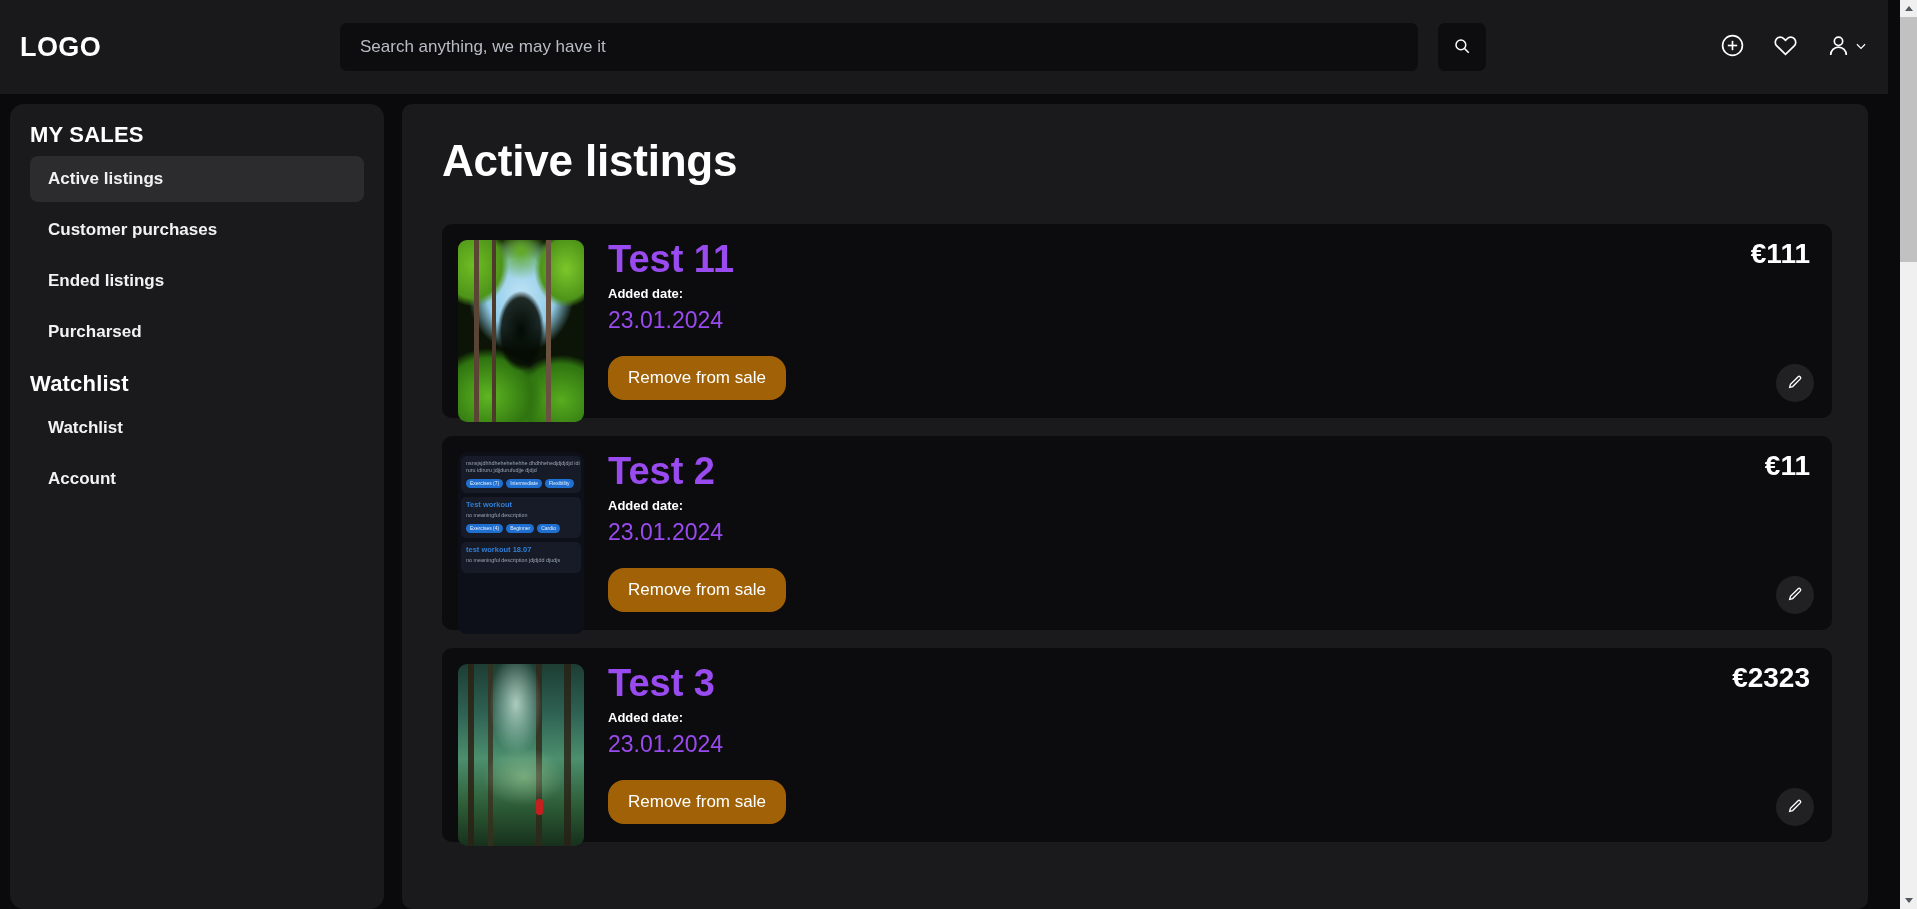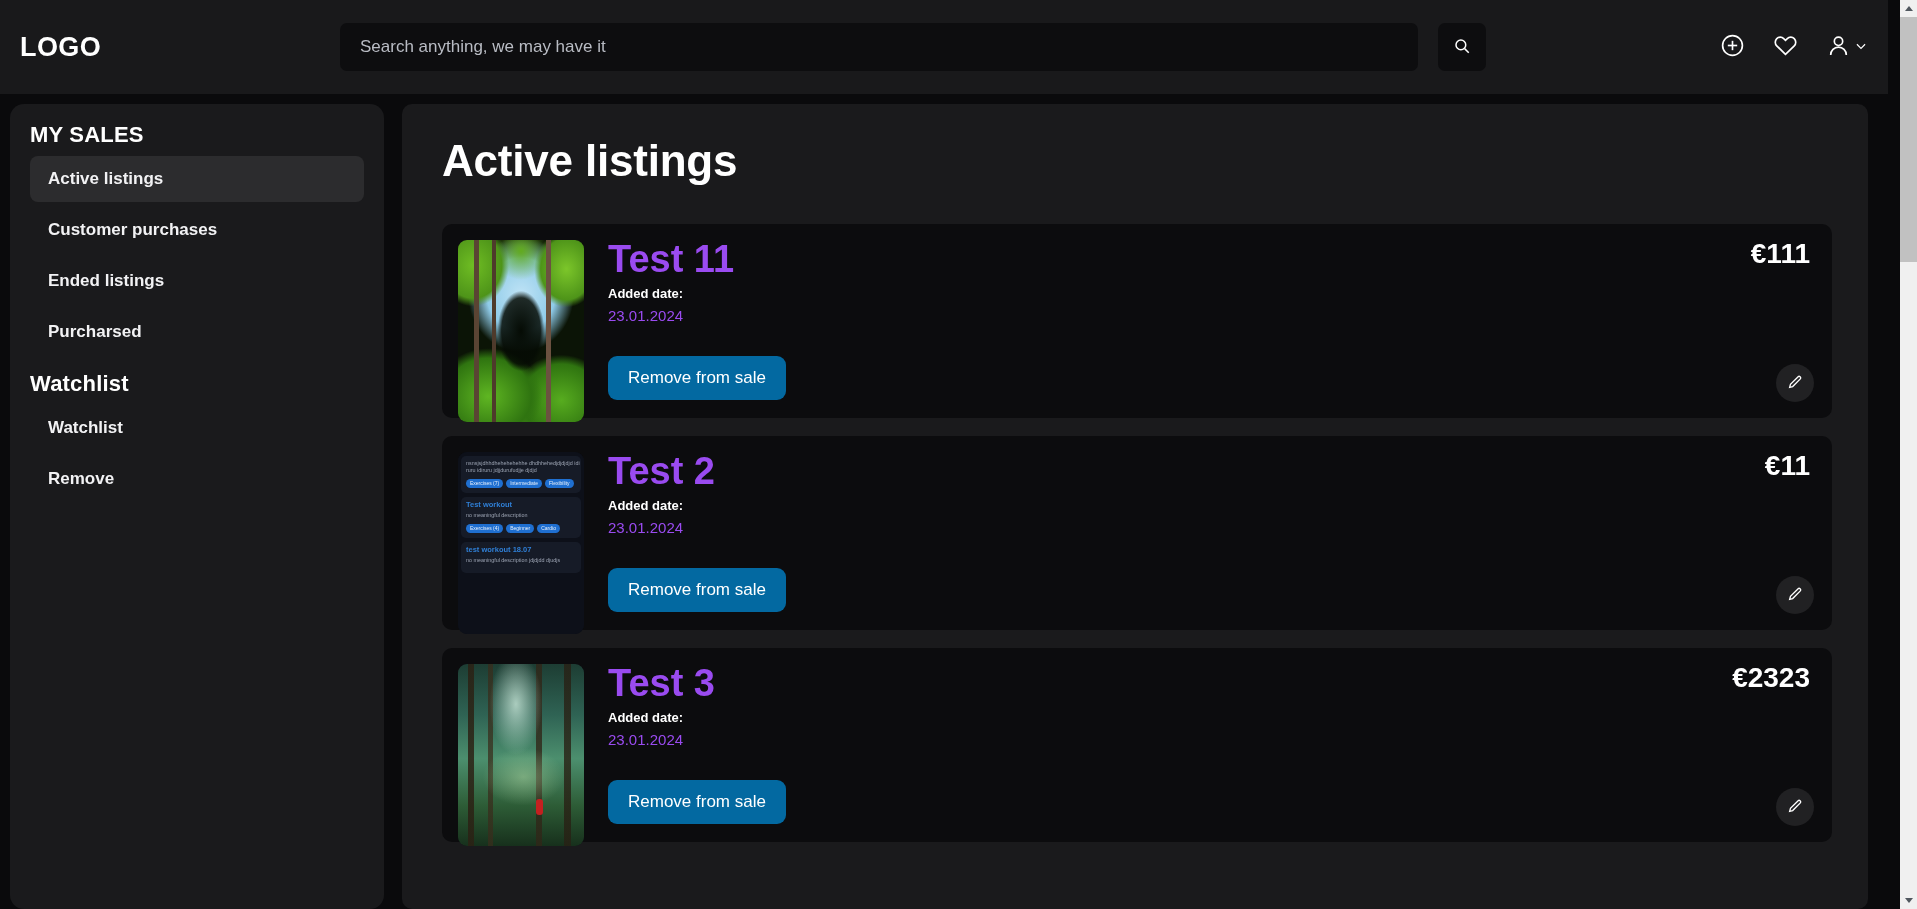--- a/index.html
+++ b/index.html
@@ -188,31 +188,31 @@
     line-height: 1.05;
     margin-bottom: 6px;
   }
   .card-label {
     font-size: 13px;
     font-weight: bold;
     color: #ffffff;
     margin-bottom: 6px;
   }
   .card-date {
-    font-size: 15px;
+    font-size: 23px;
     color: #9a4bf0;
     font-weight: 500;
   }
   .remove-btn {
     position: absolute;
     left: 0;
     bottom: 2px;
-    background: #0369a1;
+    background: #a16207;
     border: none;
-    border-radius: 9px;
+    border-radius: 16px;
     color: #ffffff;
     font-size: 17px;
     font-family: "Liberation Sans", sans-serif;
     padding: 12px 20px;
     cursor: pointer;
   }
   .card-price {
     position: absolute;
     top: 14px;
     right: 22px;
@@ -413,21 +413,21 @@
 
       <div class="side-heading">MY SALES</div>
       <button class="side-item active">Active listings</button>
       <button class="side-item">Customer purchases</button>
       <button class="side-item">Ended listings</button>
 
       <button class="side-item">Purcharsed</button>
 
       <div class="side-heading lower">Watchlist</div>
       <button class="side-item">Watchlist</button>
-      <button class="side-item">Remove</button>
+      <button class="side-item">Account</button>
     </nav>
 
     <main class="main">
       <h1 class="page-title">Active listings</h1>
 
       <div class="card">
         <div class="thumb">
           <div class="art-jungle"></div>
         </div>
         <div class="card-info">

